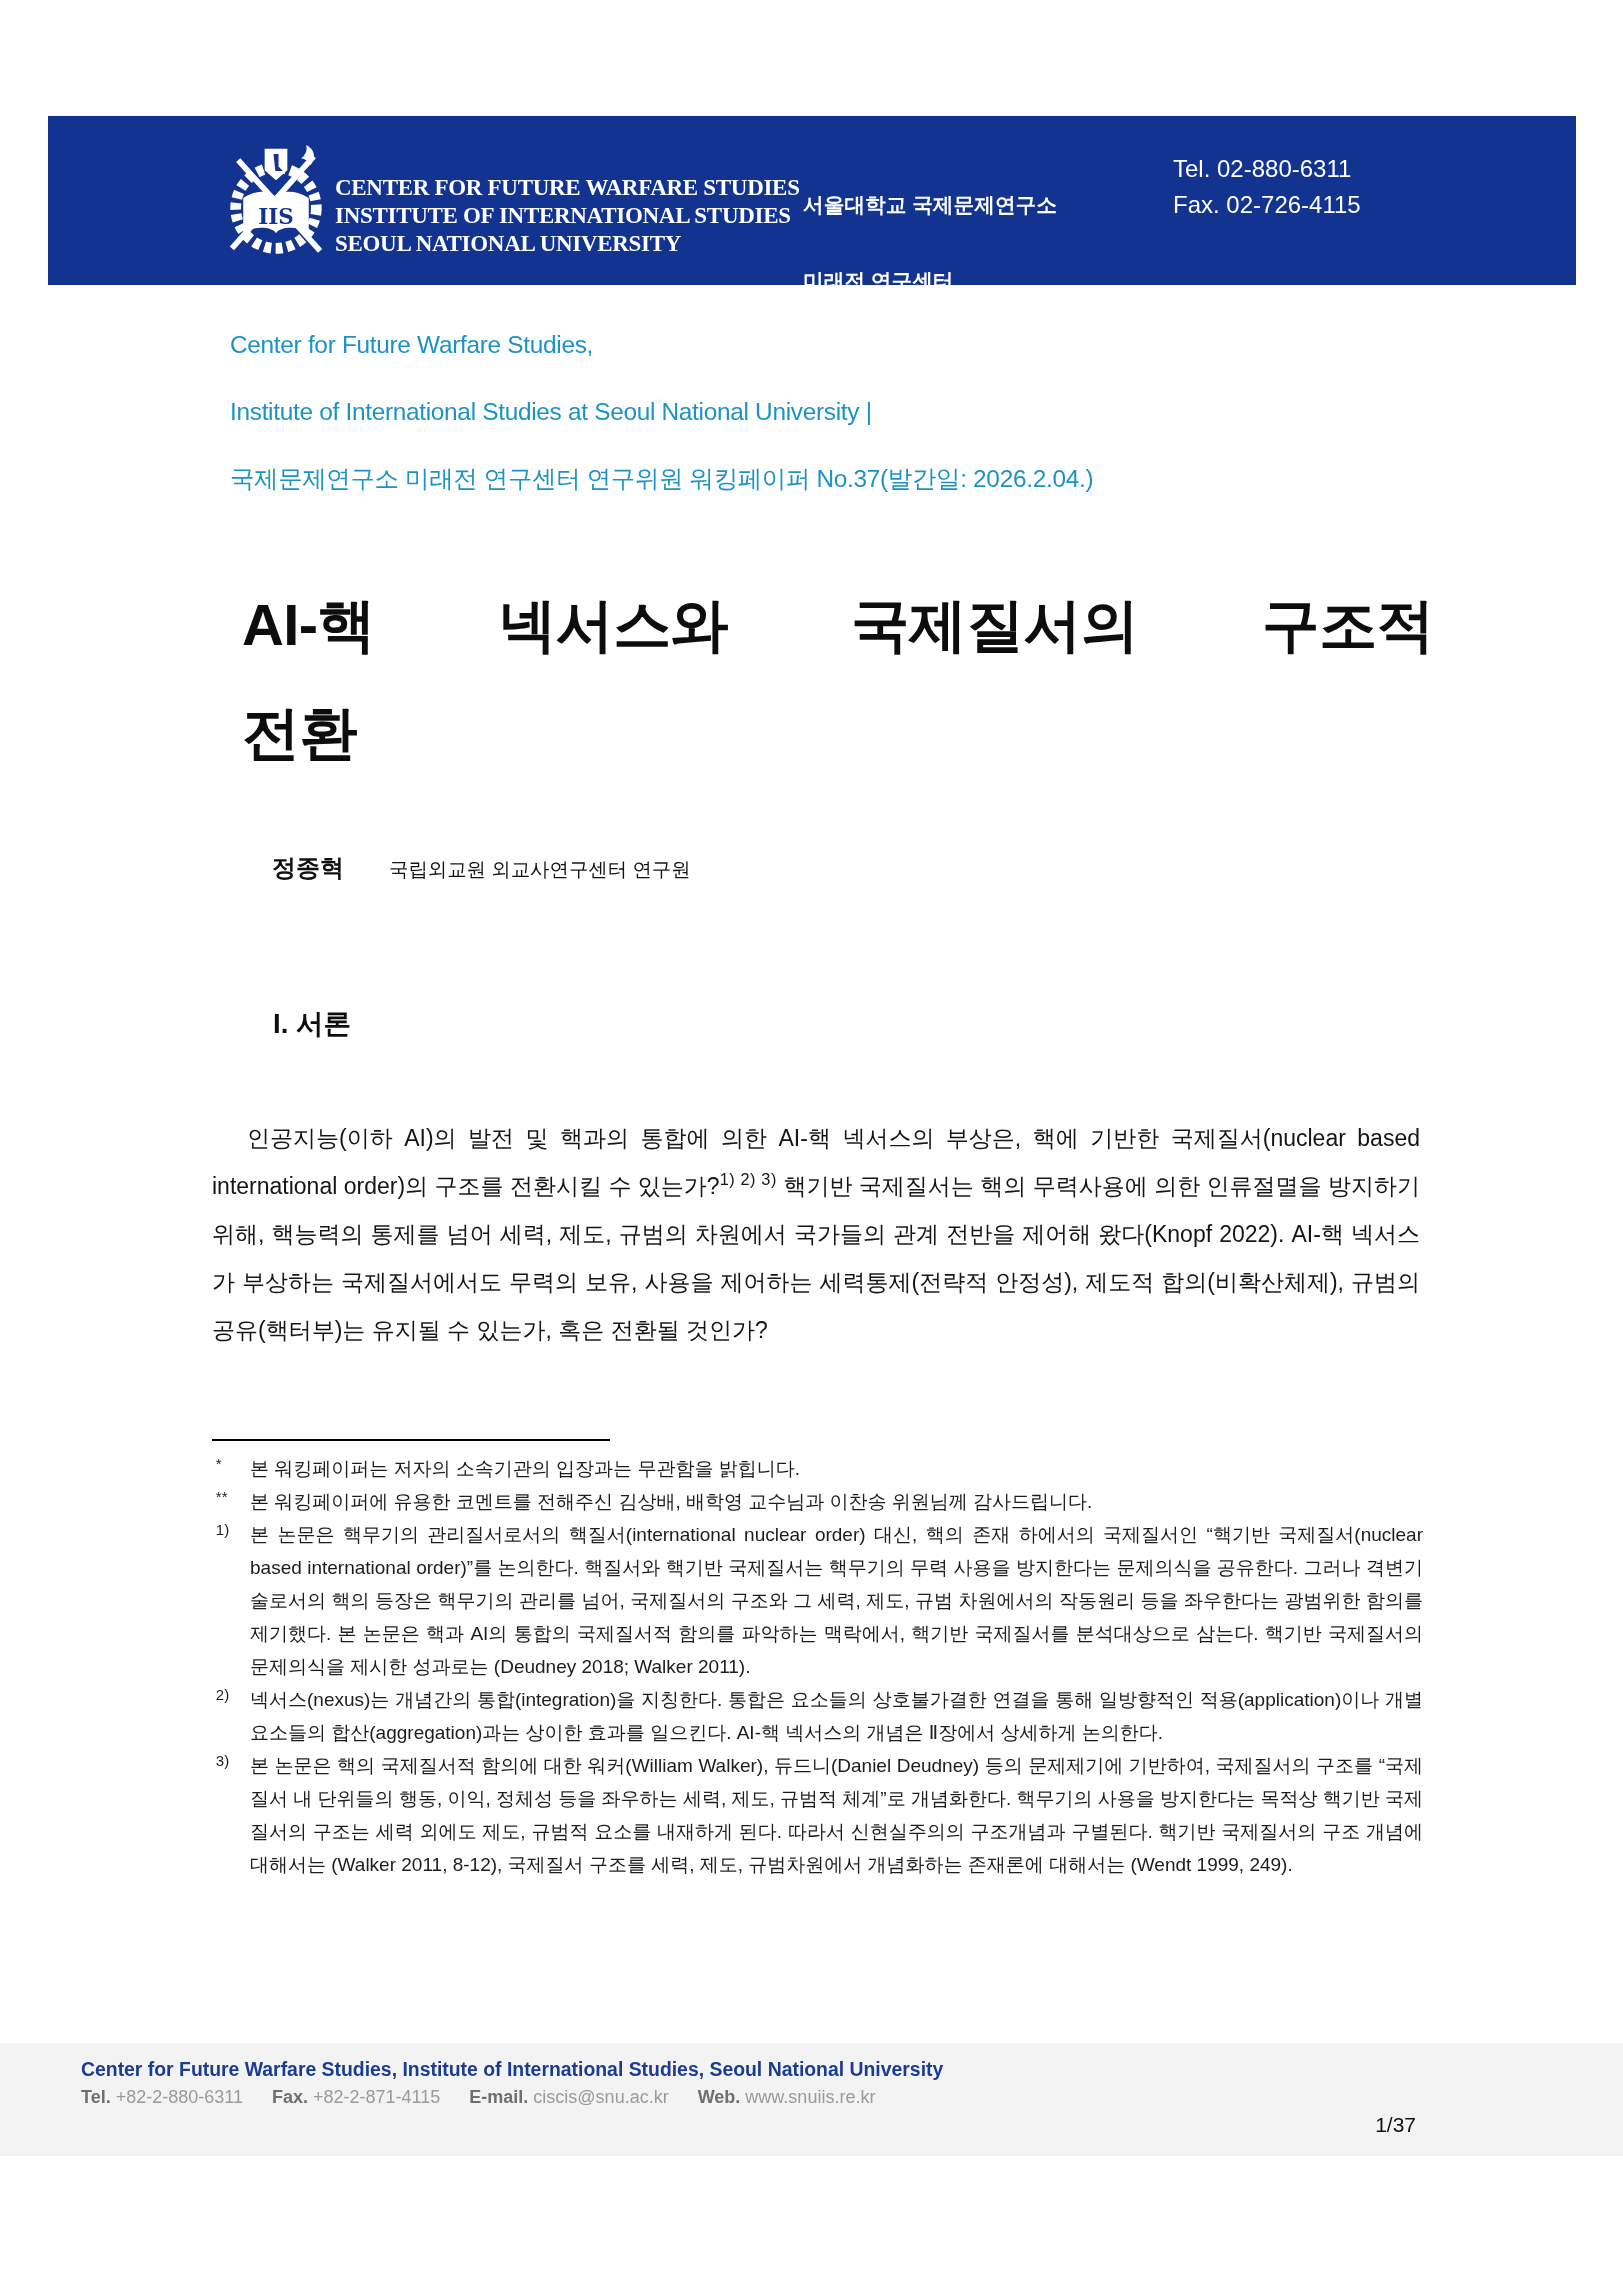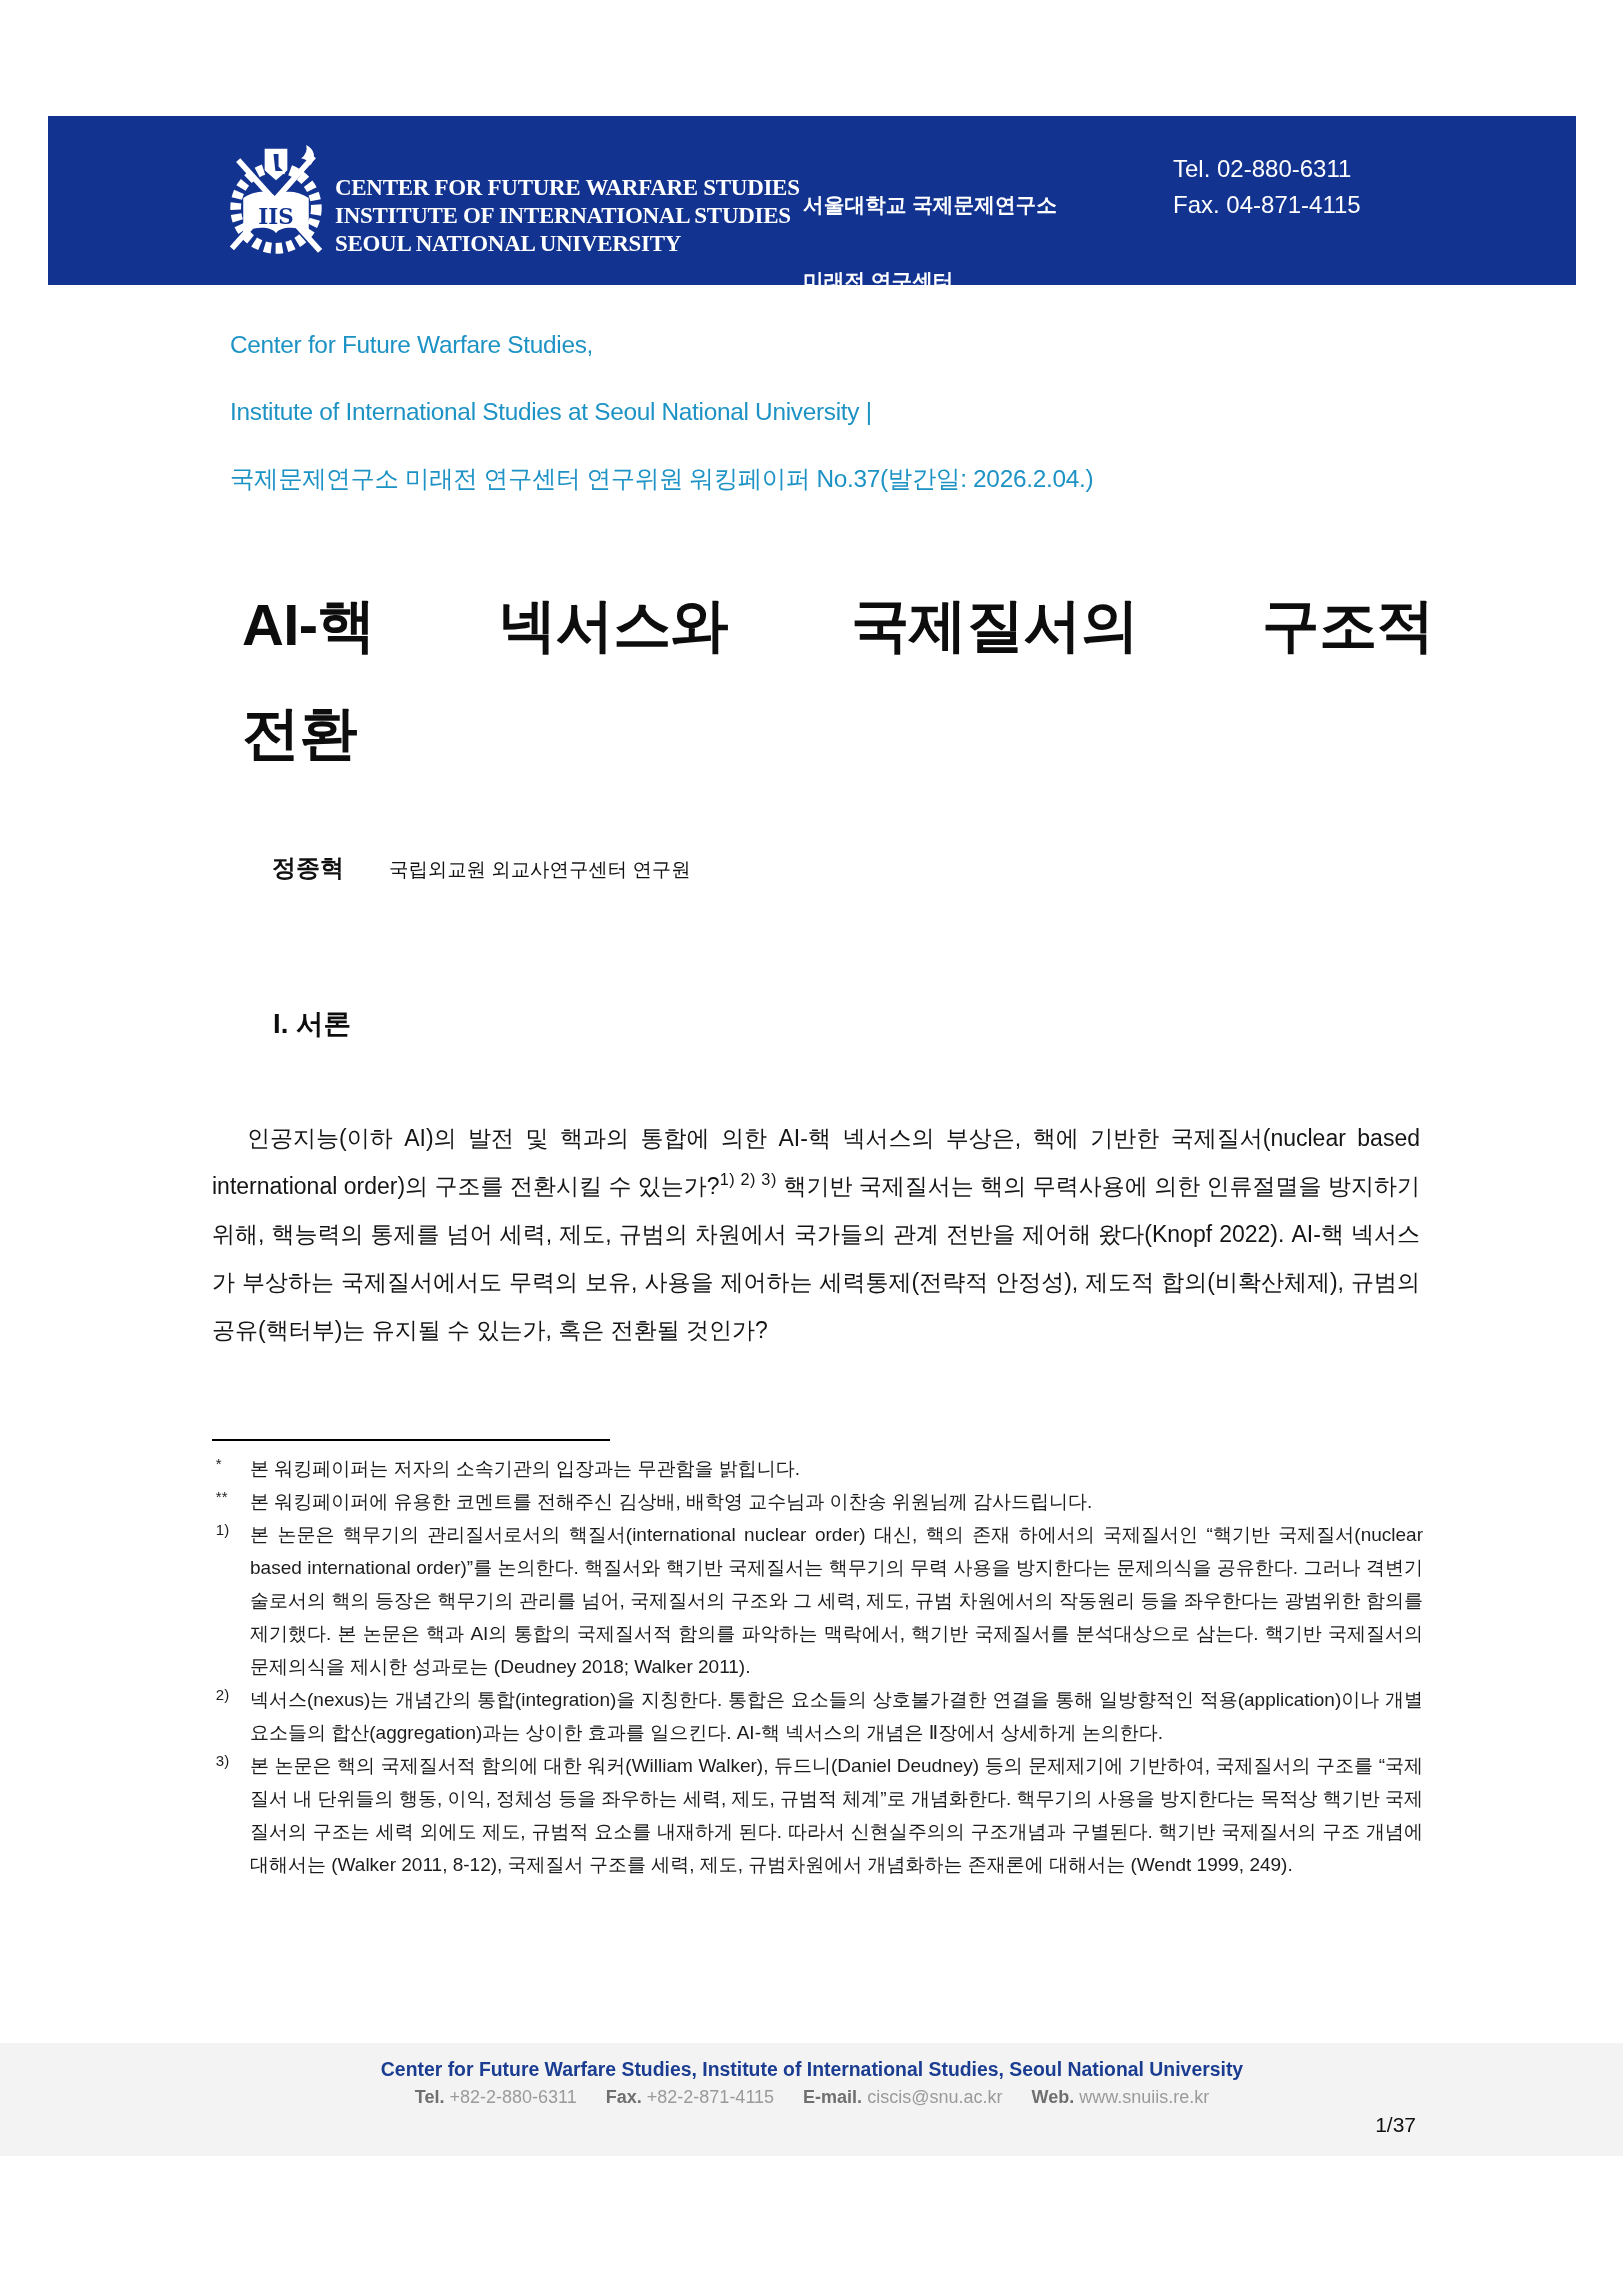--- a/index.html
+++ b/index.html
@@ -46,21 +46,21 @@
 
   
   .fn-rule { position:absolute; left:212px; top:1439px; width:398px; border-top:2.5px solid #000; }
   .footnotes { position:absolute; left:212px; top:1452px; width:1211px; font-size:19px;
                line-height:33px; color:#1c1c1c; }
   .fn { position:relative; padding-left:38px; text-align:justify; overflow-wrap:break-word; }
   .fn-marker { position:absolute; left:3.8px; top:-5px; font-size:15px; }
 
   
   .footer { position:absolute; left:0; top:2043px; width:1624px; height:113px; background:#f3f3f3; }
-  .footer-inner { padding-top:15px; text-align:center; }
+  .footer-inner { padding-top:15px; padding-left:81px; }
   .footer-org { font-size:19.4px; font-weight:bold; color:#1b3d91; }
   .footer-addr { margin-top:10.6px; font-size:18px; color:#9a9a9a; }
   .footer-contact { margin-top:5.6px; font-size:18px; color:#9a9a9a; }
   .fc-label { font-weight:bold; color:#6f6f6f; margin-left:24px; }
   .fc-label.first { margin-left:0; }
   .page-number { position:absolute; right:208px; top:70px; font-size:21px; color:#111; }
 </style>
 </head>
 <body>
 
@@ -86,21 +86,21 @@
 
     <div class="org-kr">
       <div class="kr-bold">서울대학교 국제문제연구소</div>
       <div class="kr-bold">미래전 연구센터</div>
       <div class="kr-addr first">08826 서울시 관악구 관악로 1</div>
       <div class="kr-addr">서울대학교 종합교육연구동 220동 517호</div>
     </div>
 
     <div class="contact">
       <div>Tel. 02-880-6311</div>
-      <div>Fax. 04-871-4115</div>
+      <div>Fax. 02-726-4115</div>
     </div>
   </header>
 
   <div class="issue-info">
     <div>Center for Future Warfare Studies,</div>
     <div>Institute of International Studies at Seoul National University |</div>
     <div>국제문제연구소 미래전 연구센터 연구위원 워킹페이퍼 No.37(발간일: 2026.2.04.)</div>
   </div>
 
   <h1 class="title">

